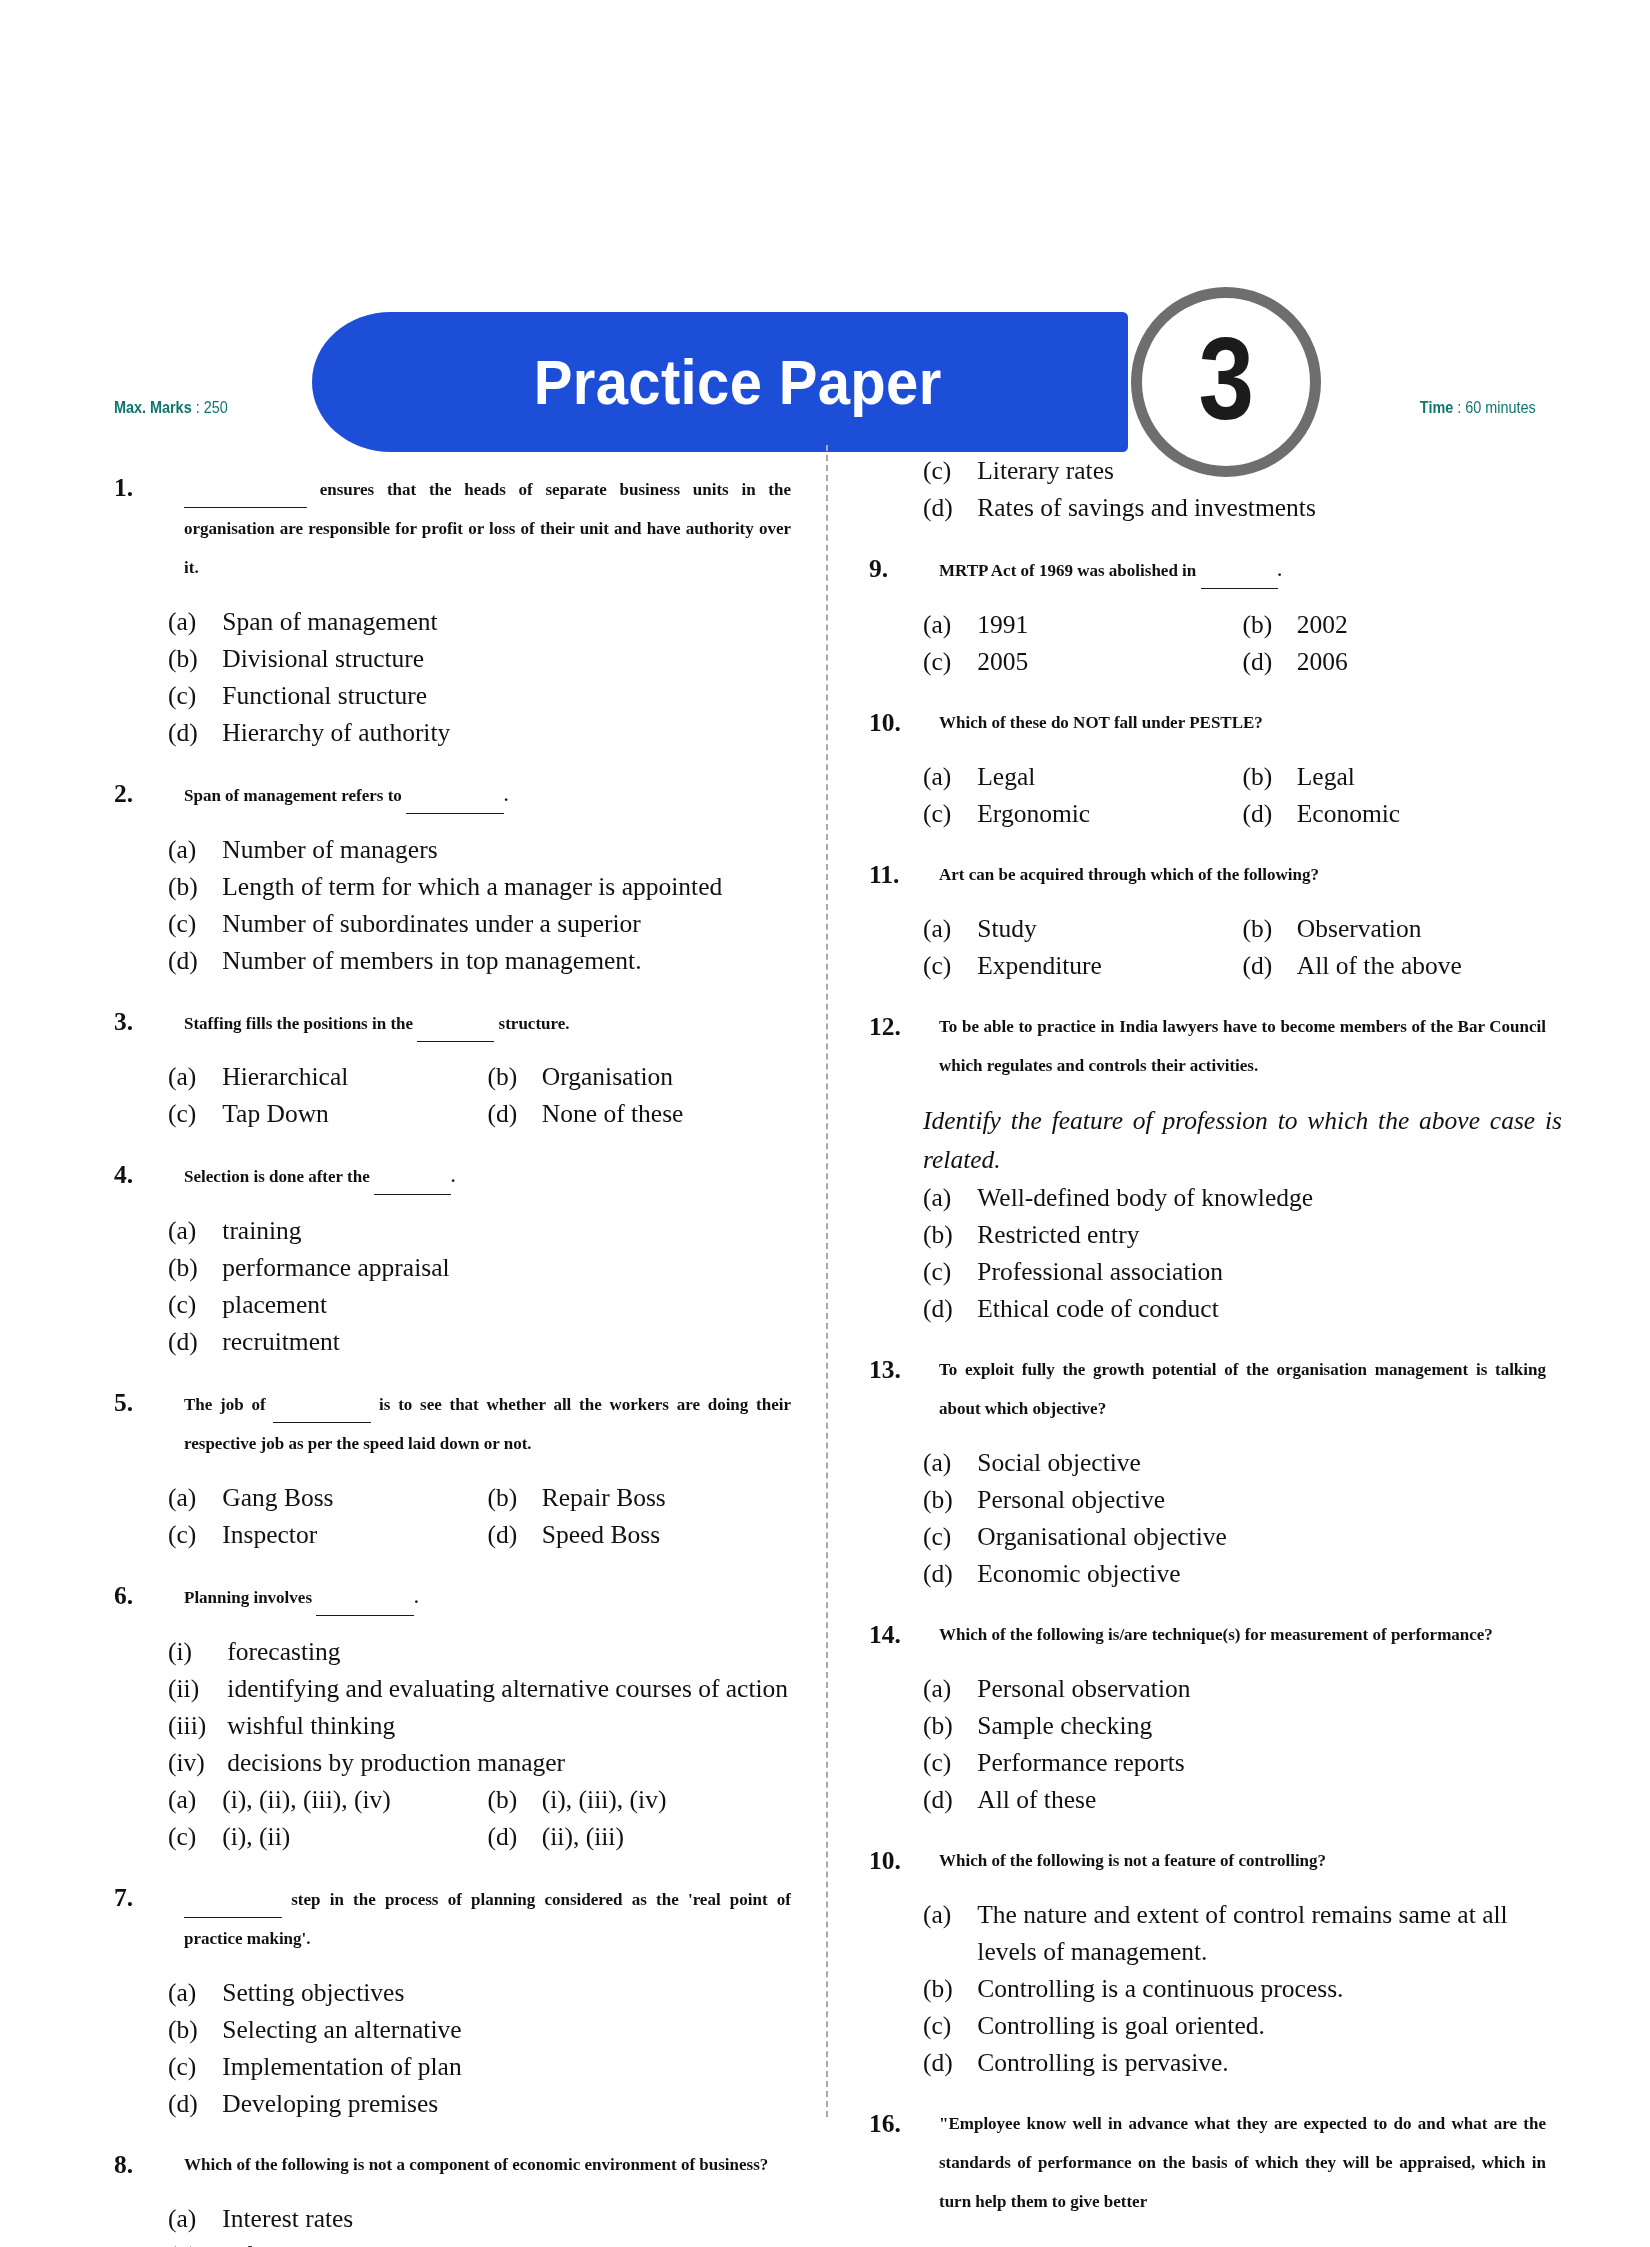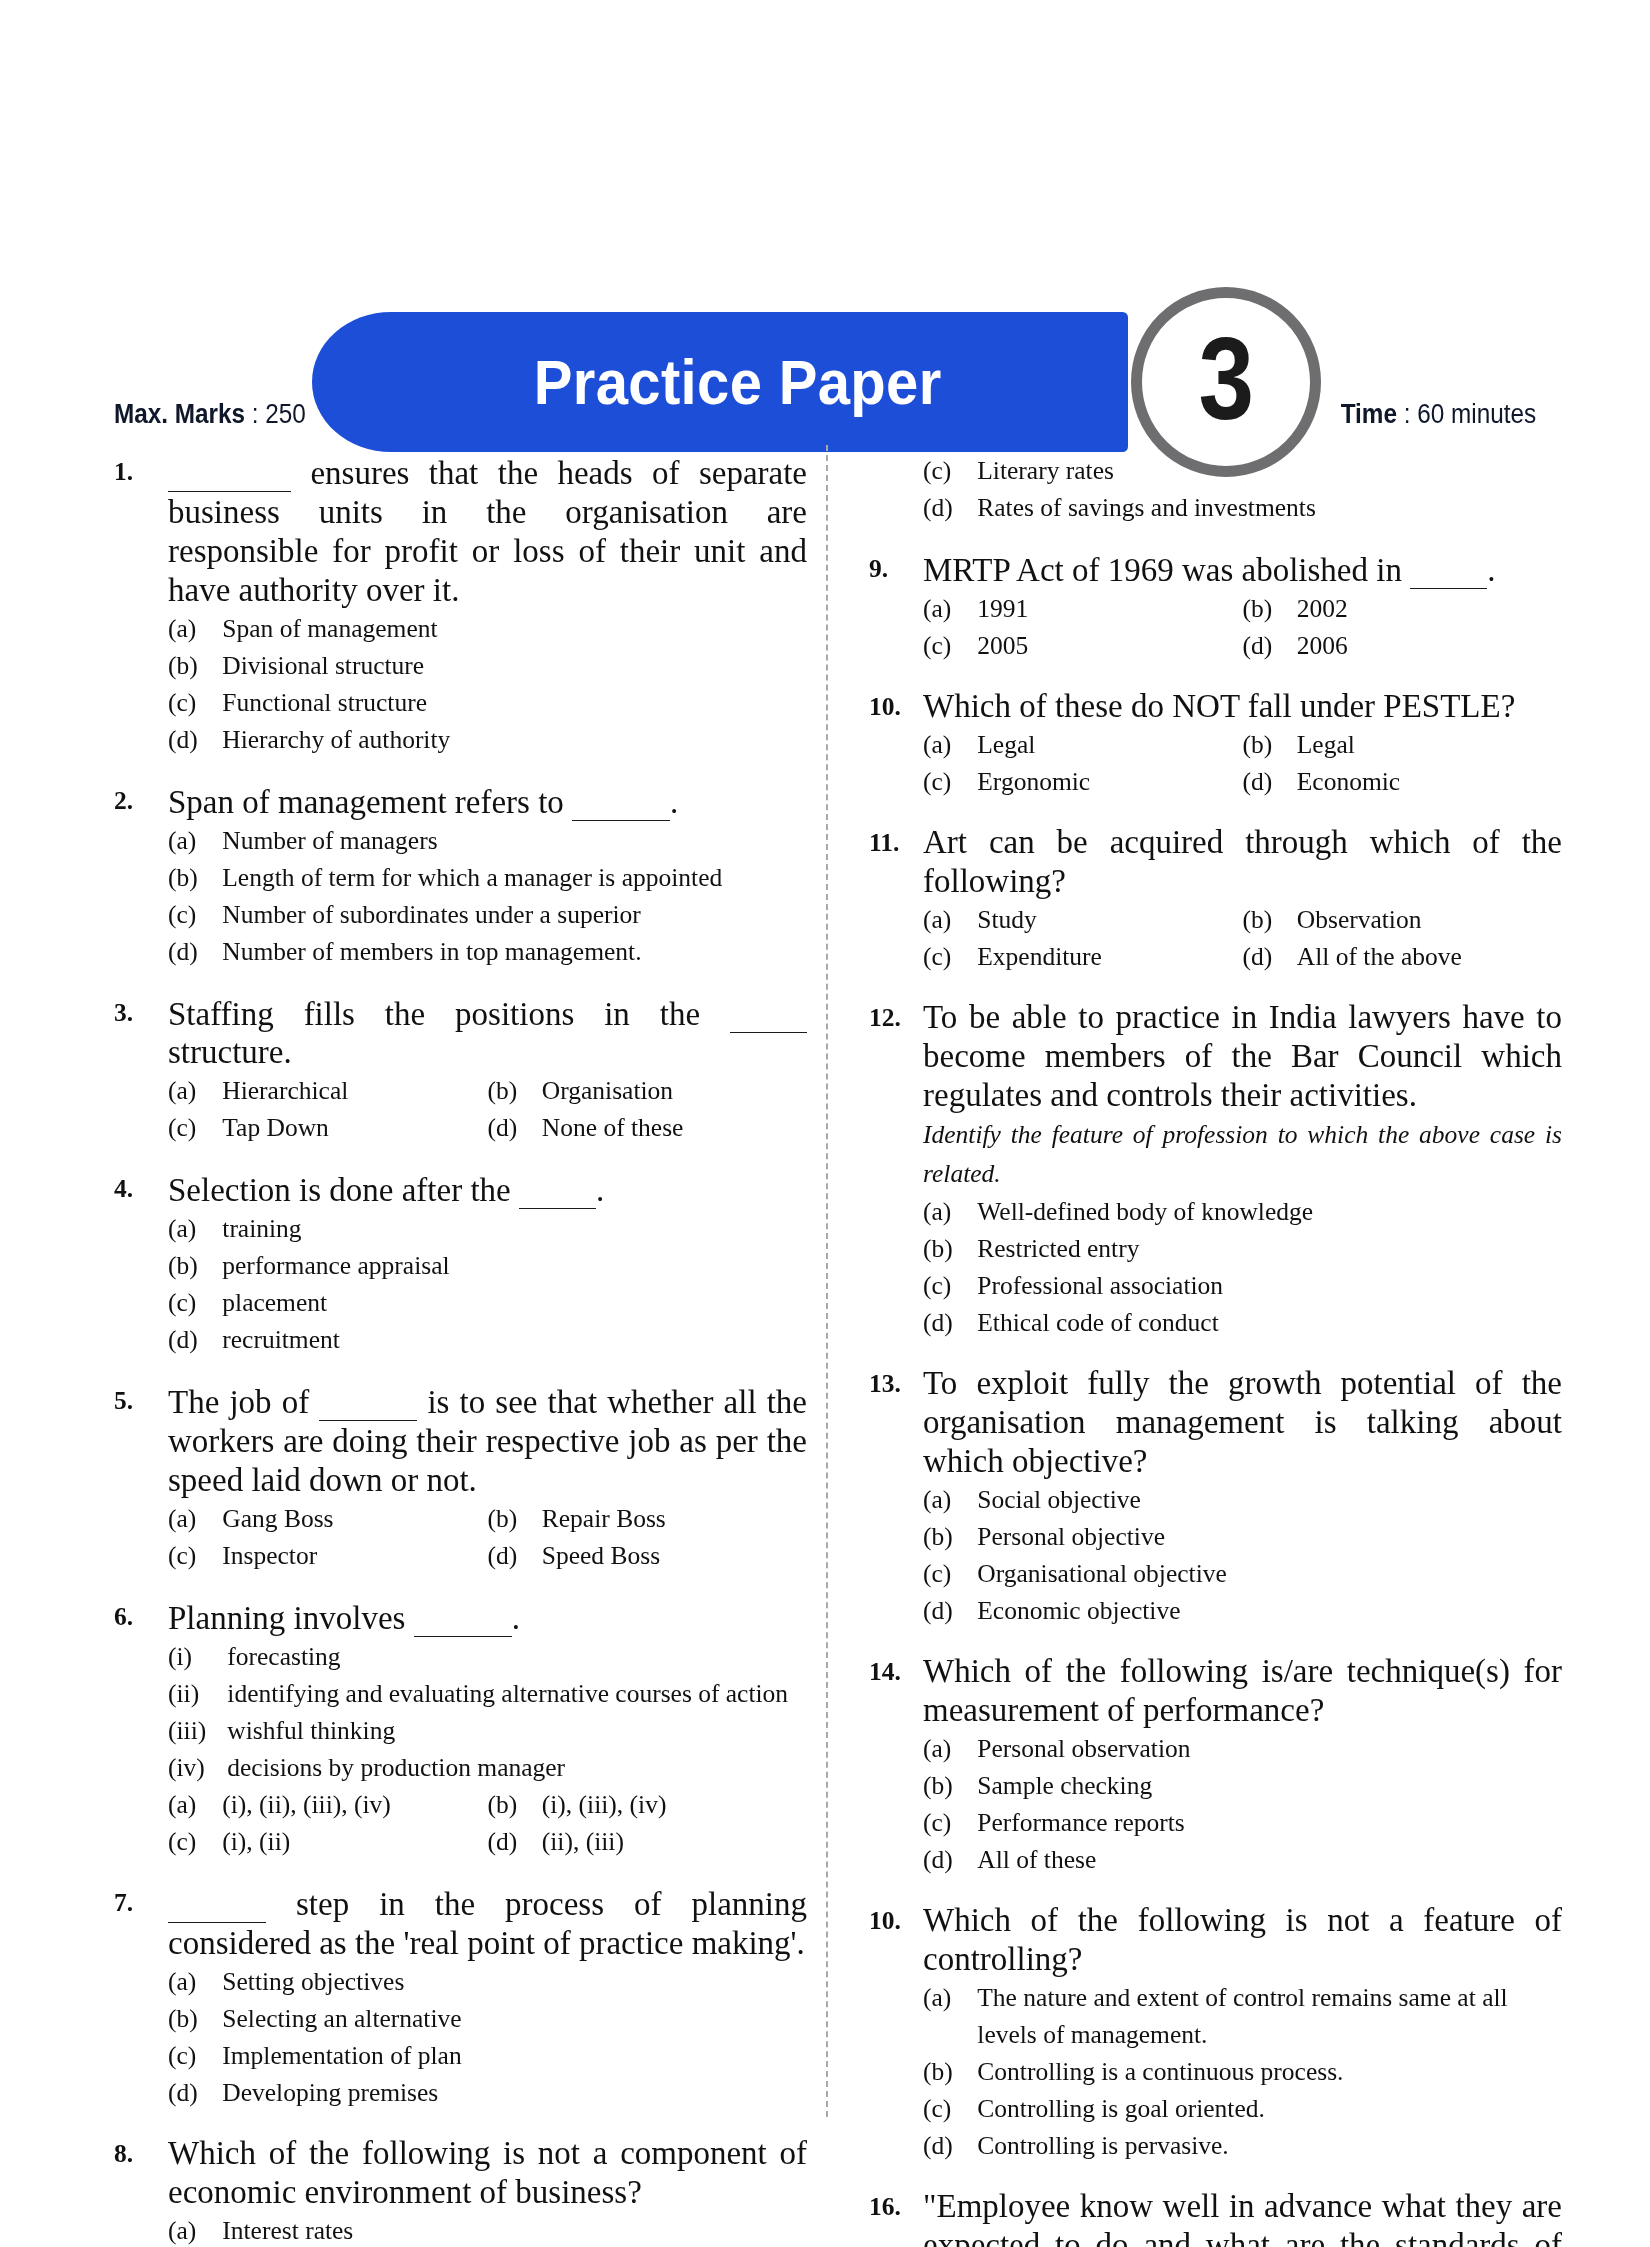--- a/index.html
+++ b/index.html
@@ -79,22 +79,22 @@
   
   .meta-row {
     position: absolute;
     left: 114px;
     top: 399px;
     width: 1422px;
     display: flex;
     justify-content: space-between;
     align-items: flex-start;
     font-family: "Liberation Sans", "DejaVu Sans", sans-serif;
-    font-size: 27px;
-    color: #0f172a;
+    font-size: 16px;
+    color: #0f766e;
   }
   .meta-item {
     white-space: nowrap;
     transform: scaleX(0.9);
   }
   .meta-left { transform-origin: left center; }
   .meta-right { transform-origin: right center; }
   .meta-label {
     font-weight: bold;
   }
@@ -133,25 +133,26 @@
     position: absolute;
     left: 0;
     top: 0;
     width: 46px;
     font-weight: bold;
     font-size: 25.5px;
     line-height: 39px;
     text-align: left;
   }
   .q-stem {
-    font-size: 33px;
+    font-size: 17px;
     line-height: 39px;
     text-align: justify;
     text-justify: inter-word;
-    margin: 0;
+    margin: 16px;
+    font-weight: bold;
   }
   .q-stem .blank {
     display: inline-block;
     border-bottom: 1.8px solid #1a1a1a;
     vertical-align: 1.8px;
   }
   .b-sm { width: 77px; }
   .b-md { width: 98px; }
   .b-lg { width: 123px; }
 

